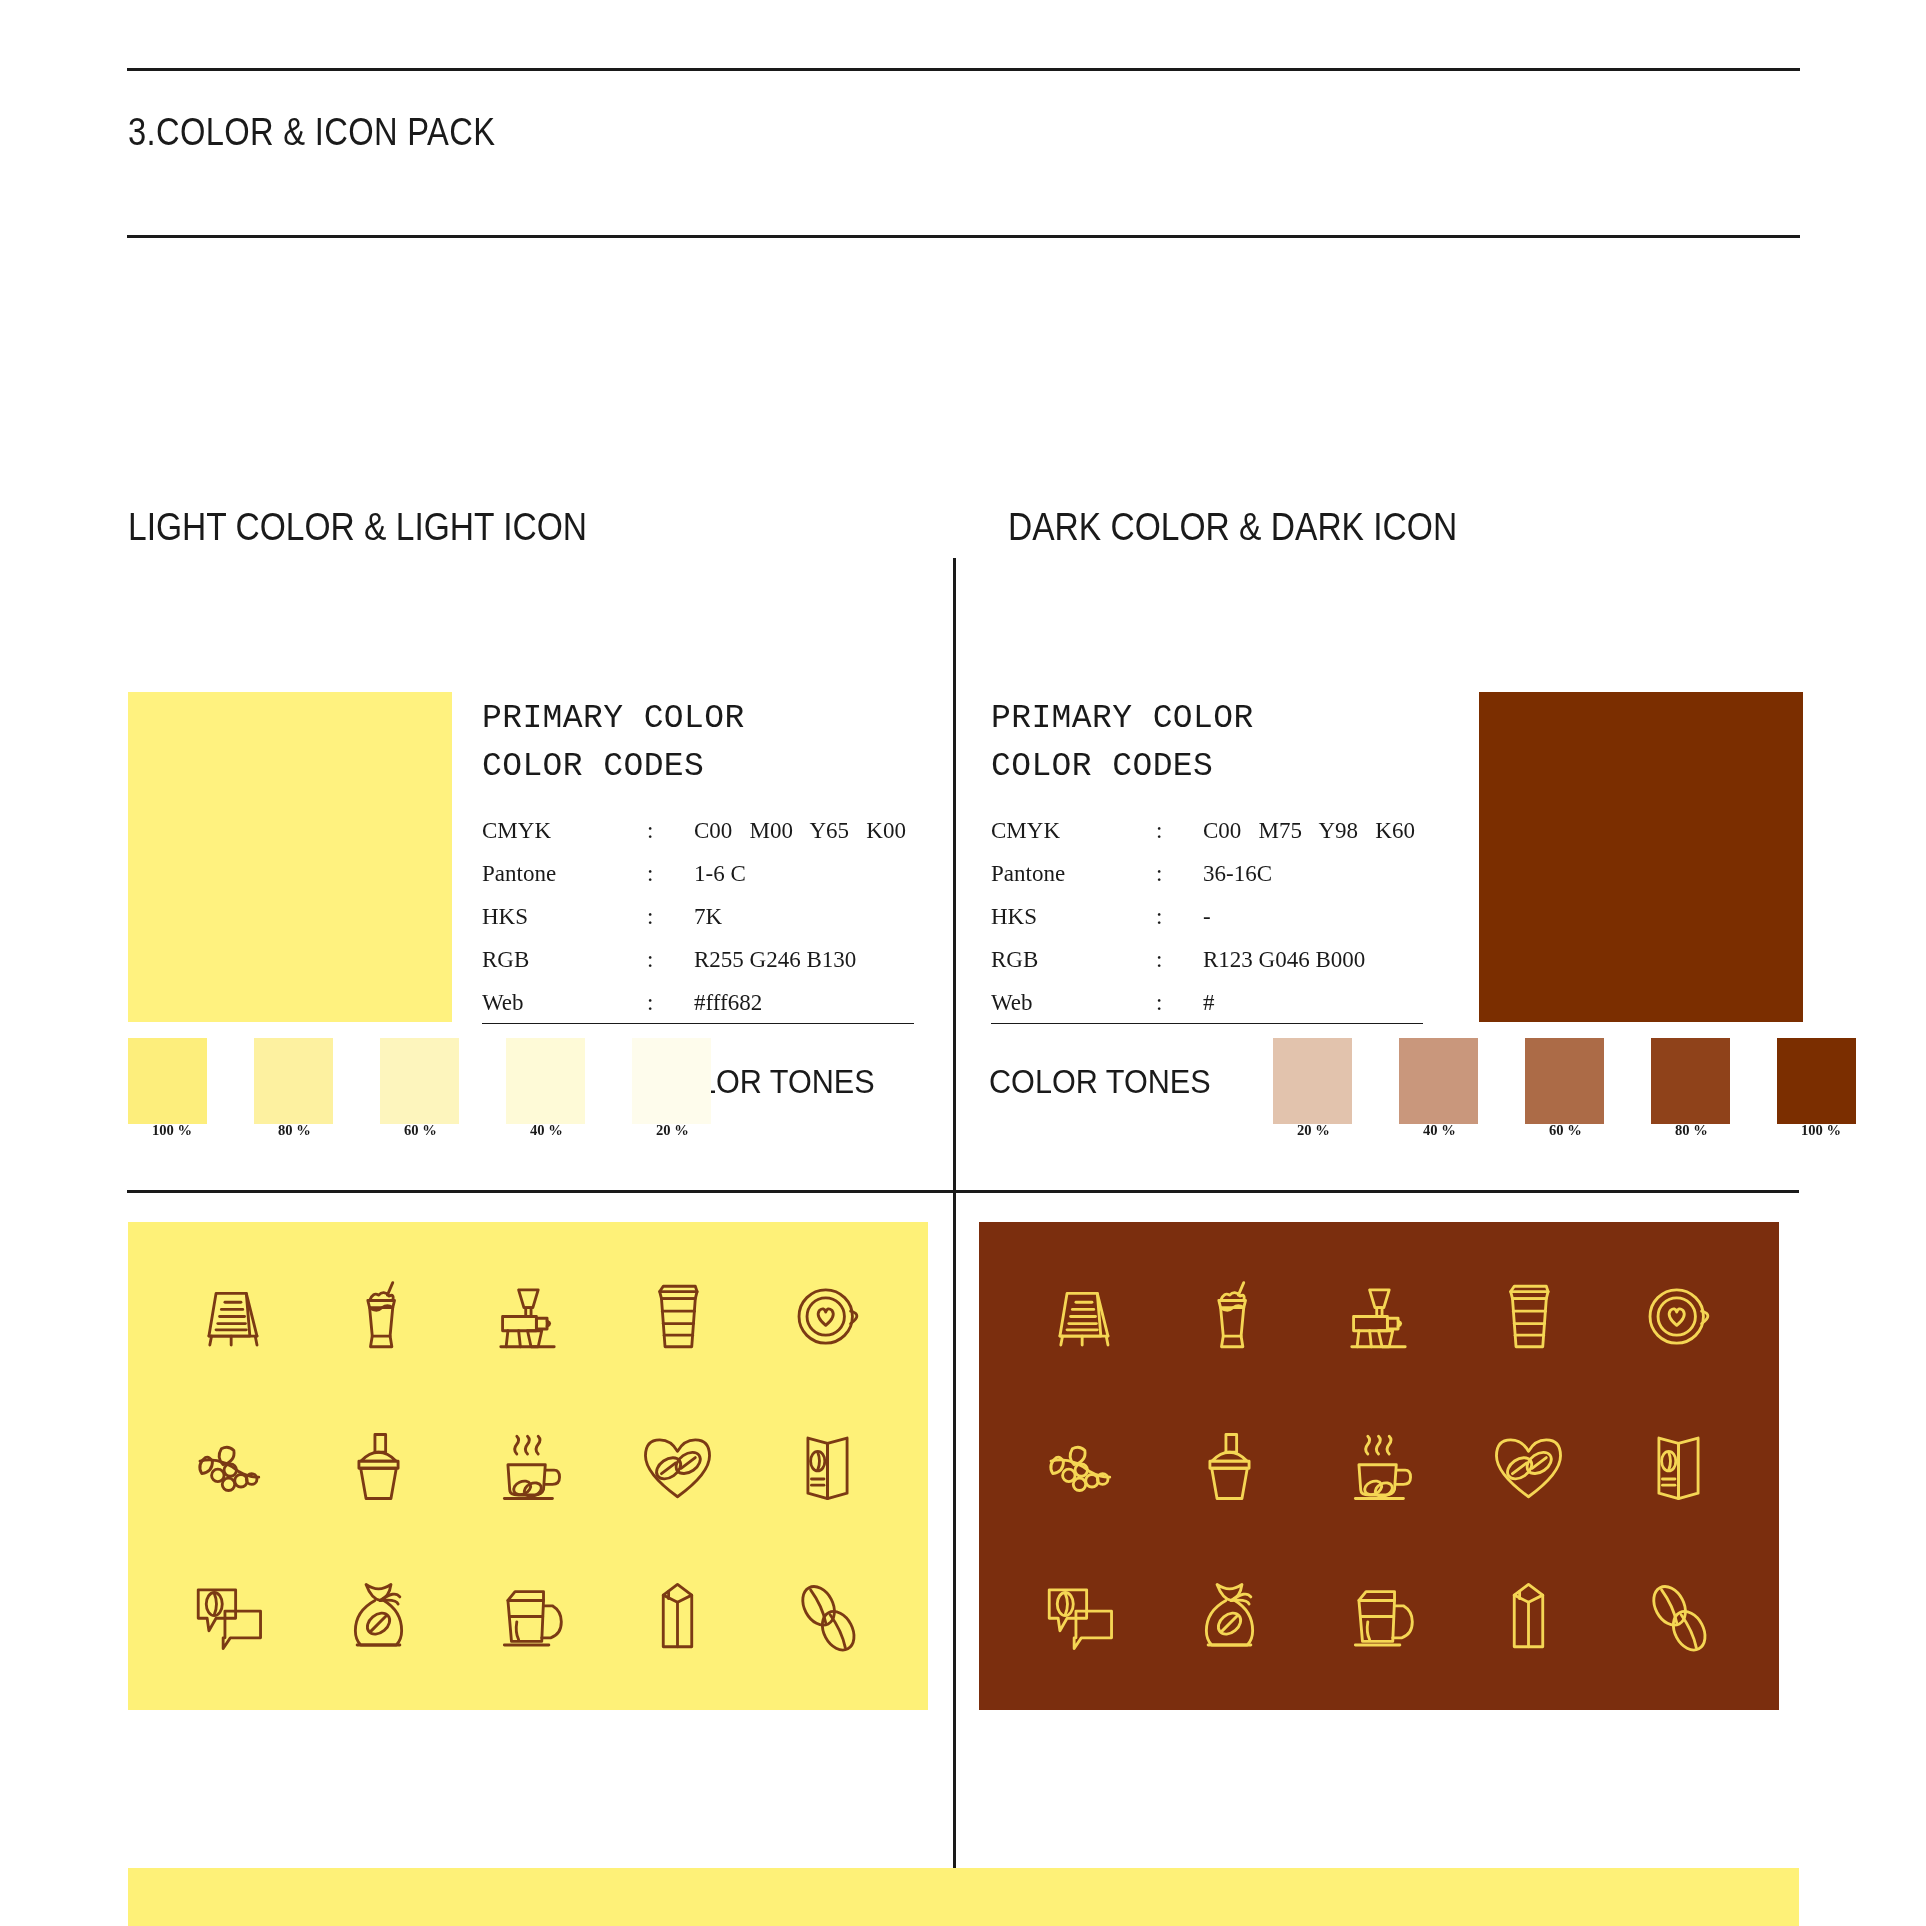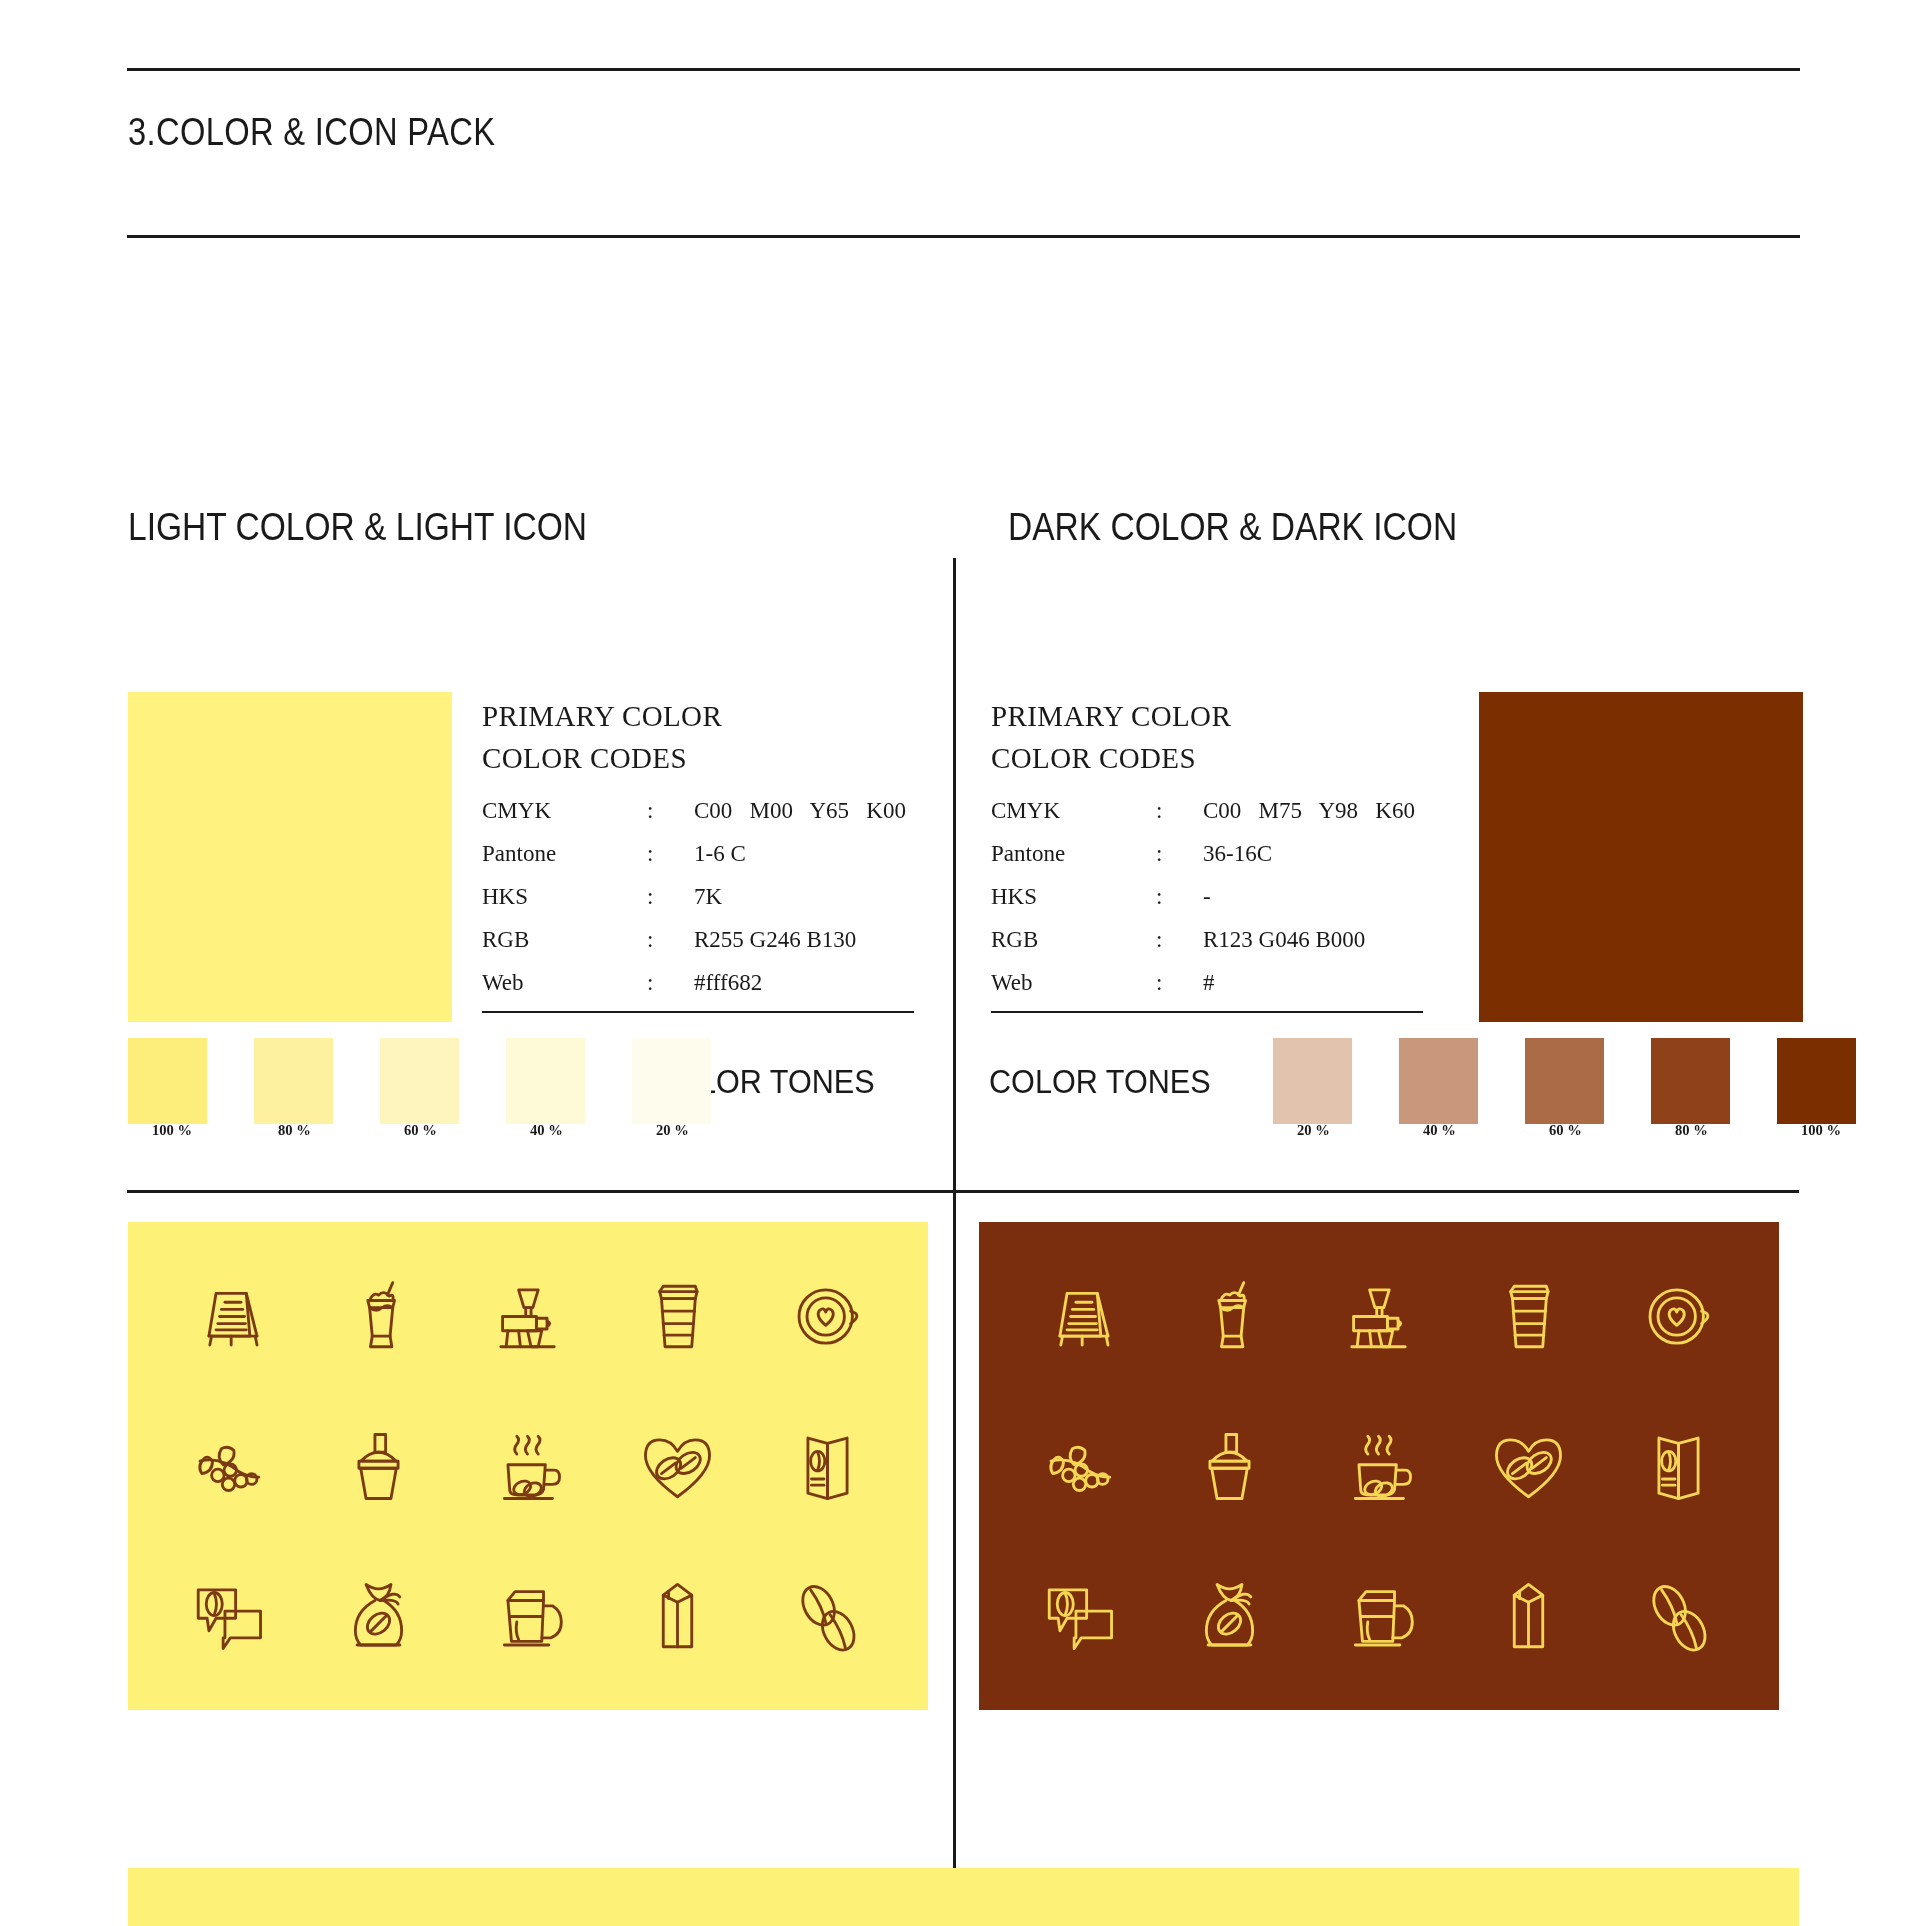--- a/index.html
+++ b/index.html
@@ -51,23 +51,23 @@
   
   .primary-swatch{position:absolute;width:324px;height:330px;}
   #primary-swatch-light{left:128px;top:692px;background:#fff27f;}
   #primary-swatch-dark{left:1479px;top:692px;background:#7b2e00;}
 
   
   .spec-block{position:absolute;font-family:"Liberation Serif", serif;color:#1a1a1a;}
   #spec-light{left:482px;top:695px;width:445px;}
   #spec-dark{left:991px;top:695px;width:445px;}
 
-  .spec-title{font-size:29px;line-height:1.45;letter-spacing:0.4px;}
+  .spec-title{font-size:33px;line-height:1.45;letter-spacing:0.4px;font-family:Liberation Mono, monospace;}
   .spec-rows{margin-top:10.3px;}
-  .spec-row{display:flex;align-items:center;height:43px;font-size:23px;}
+  .spec-row{display:flex;align-items:flex-end;height:43px;font-size:23px;}
   .spec-key{width:165px;flex:0 0 165px;}
   .spec-colon{width:47px;flex:0 0 47px;}
   .spec-val{white-space:pre;}
   .spec-underline{
     margin-top:6.8px;height:1.7px;background:#1a1a1a;width:432px;
   }
 
   
   .tones-label{
     position:absolute;font-size:34px;color:#1a1a1a;

